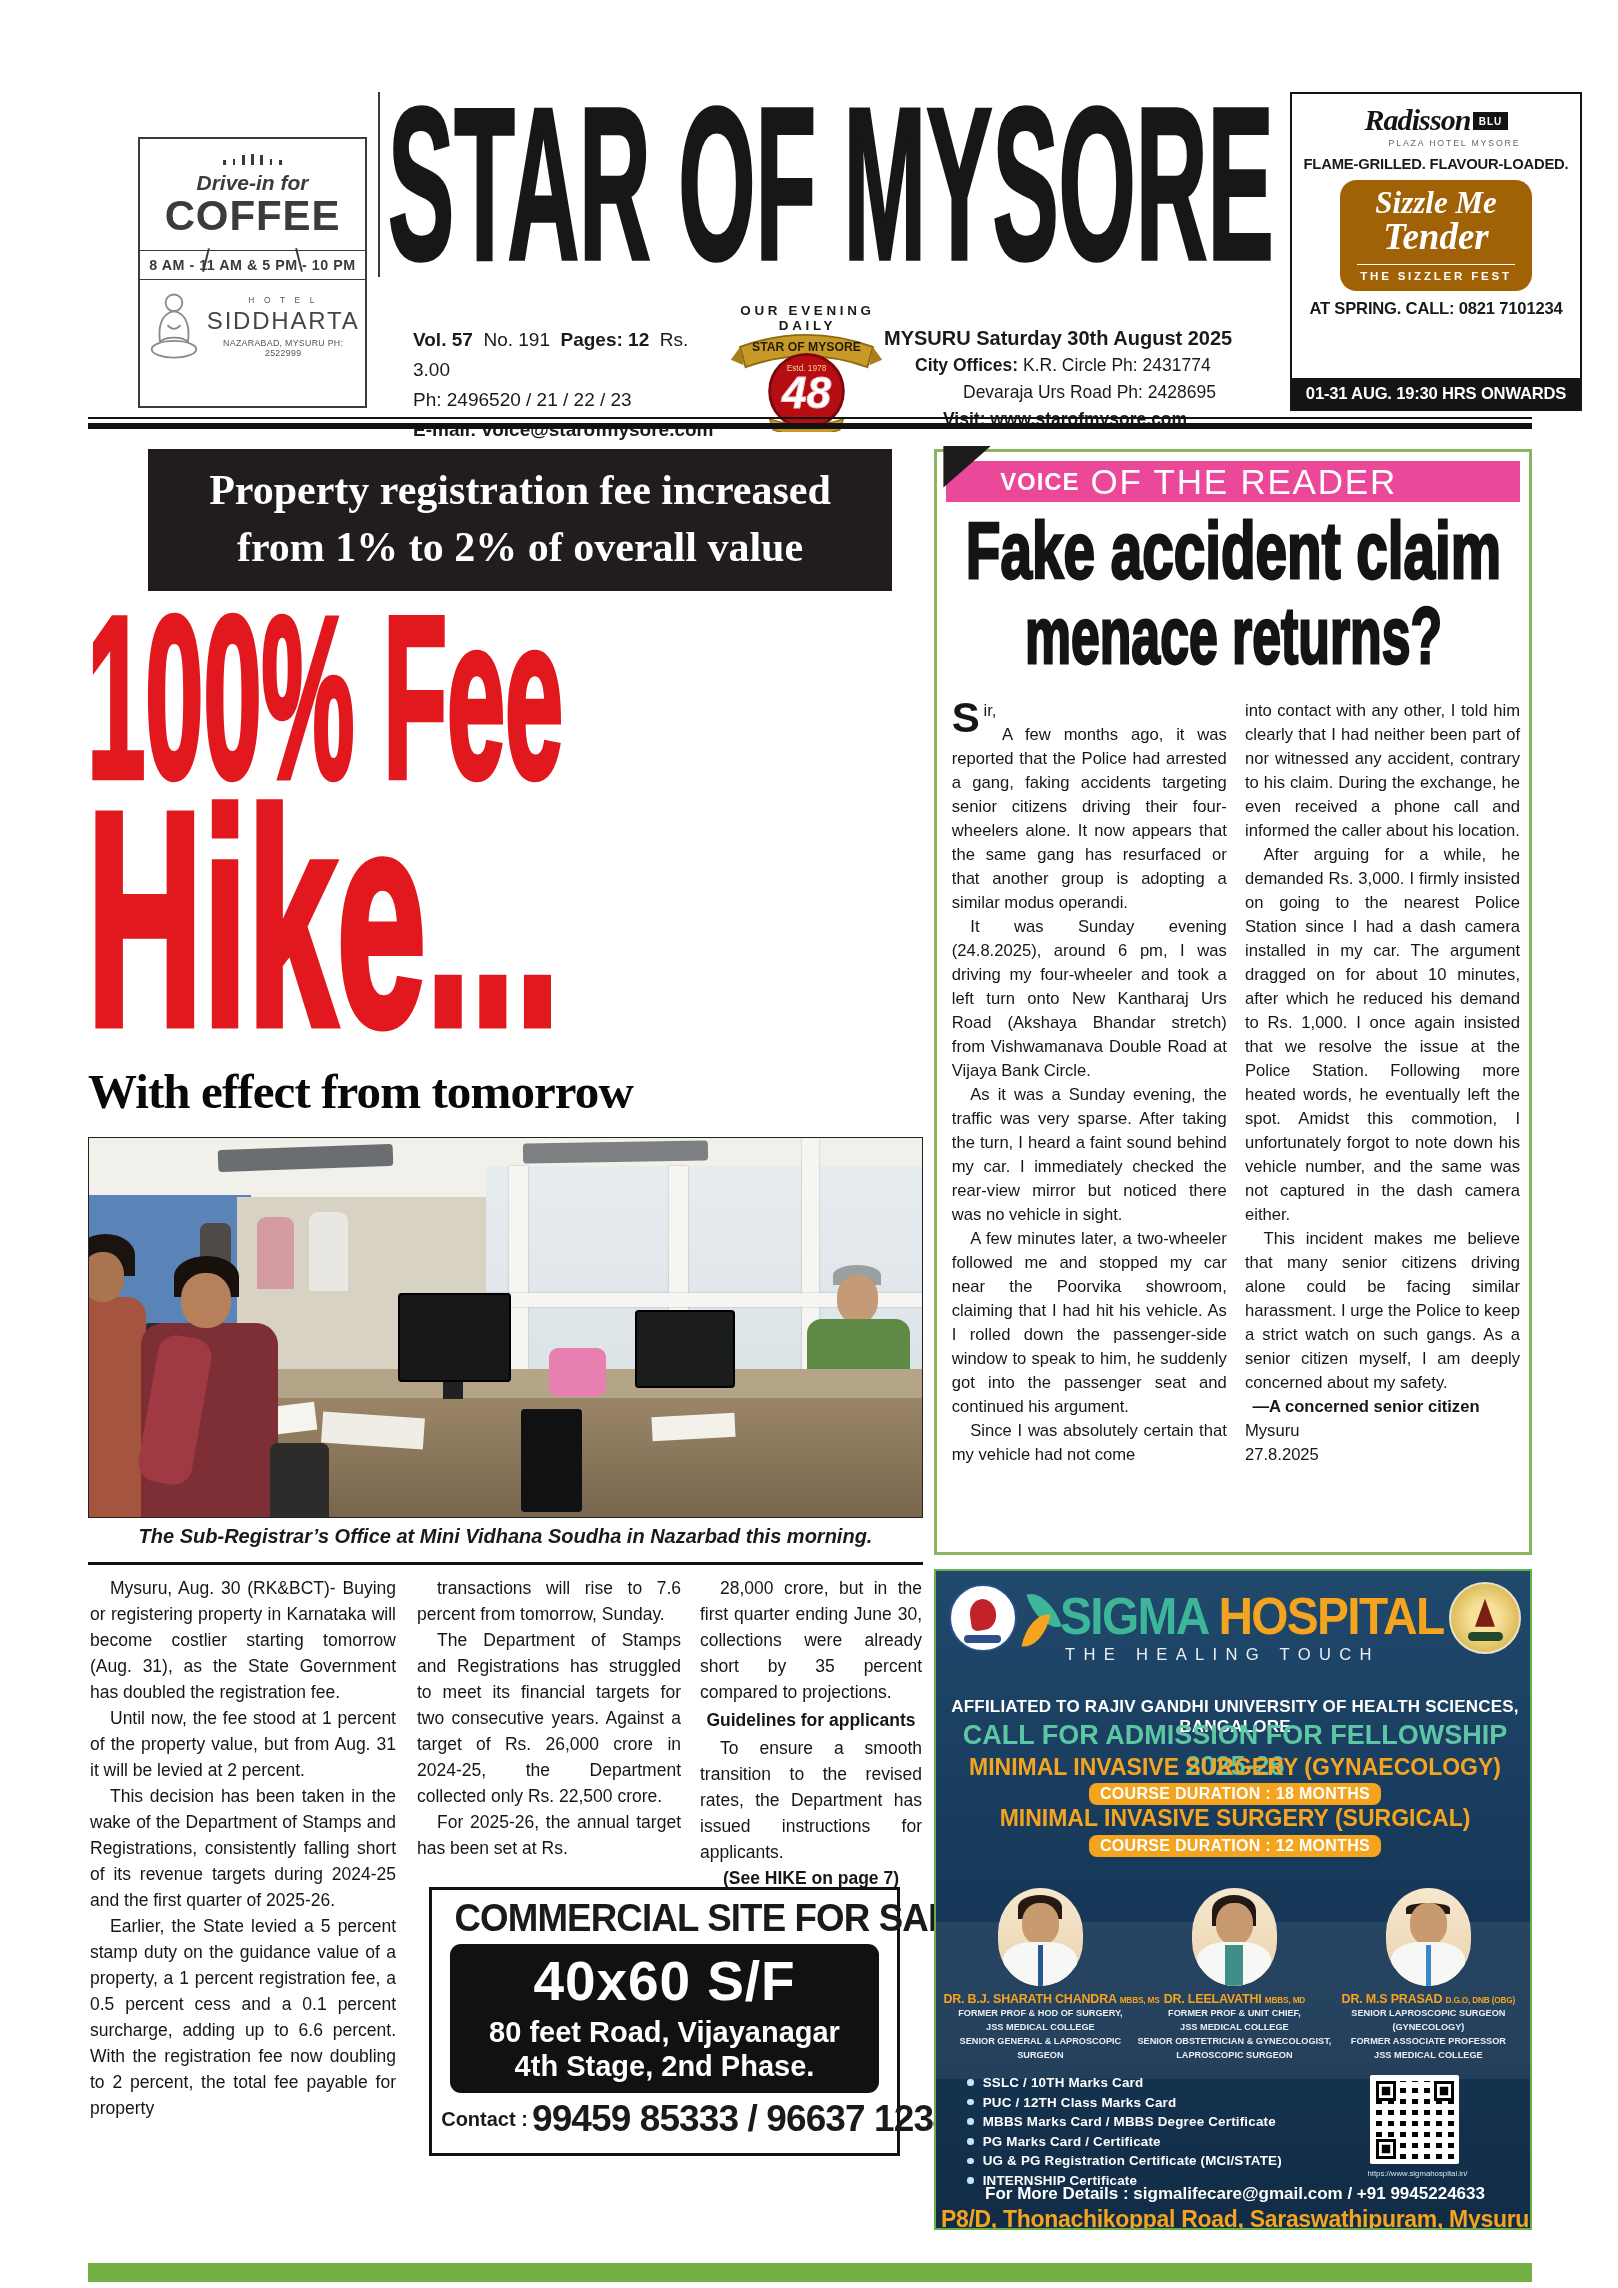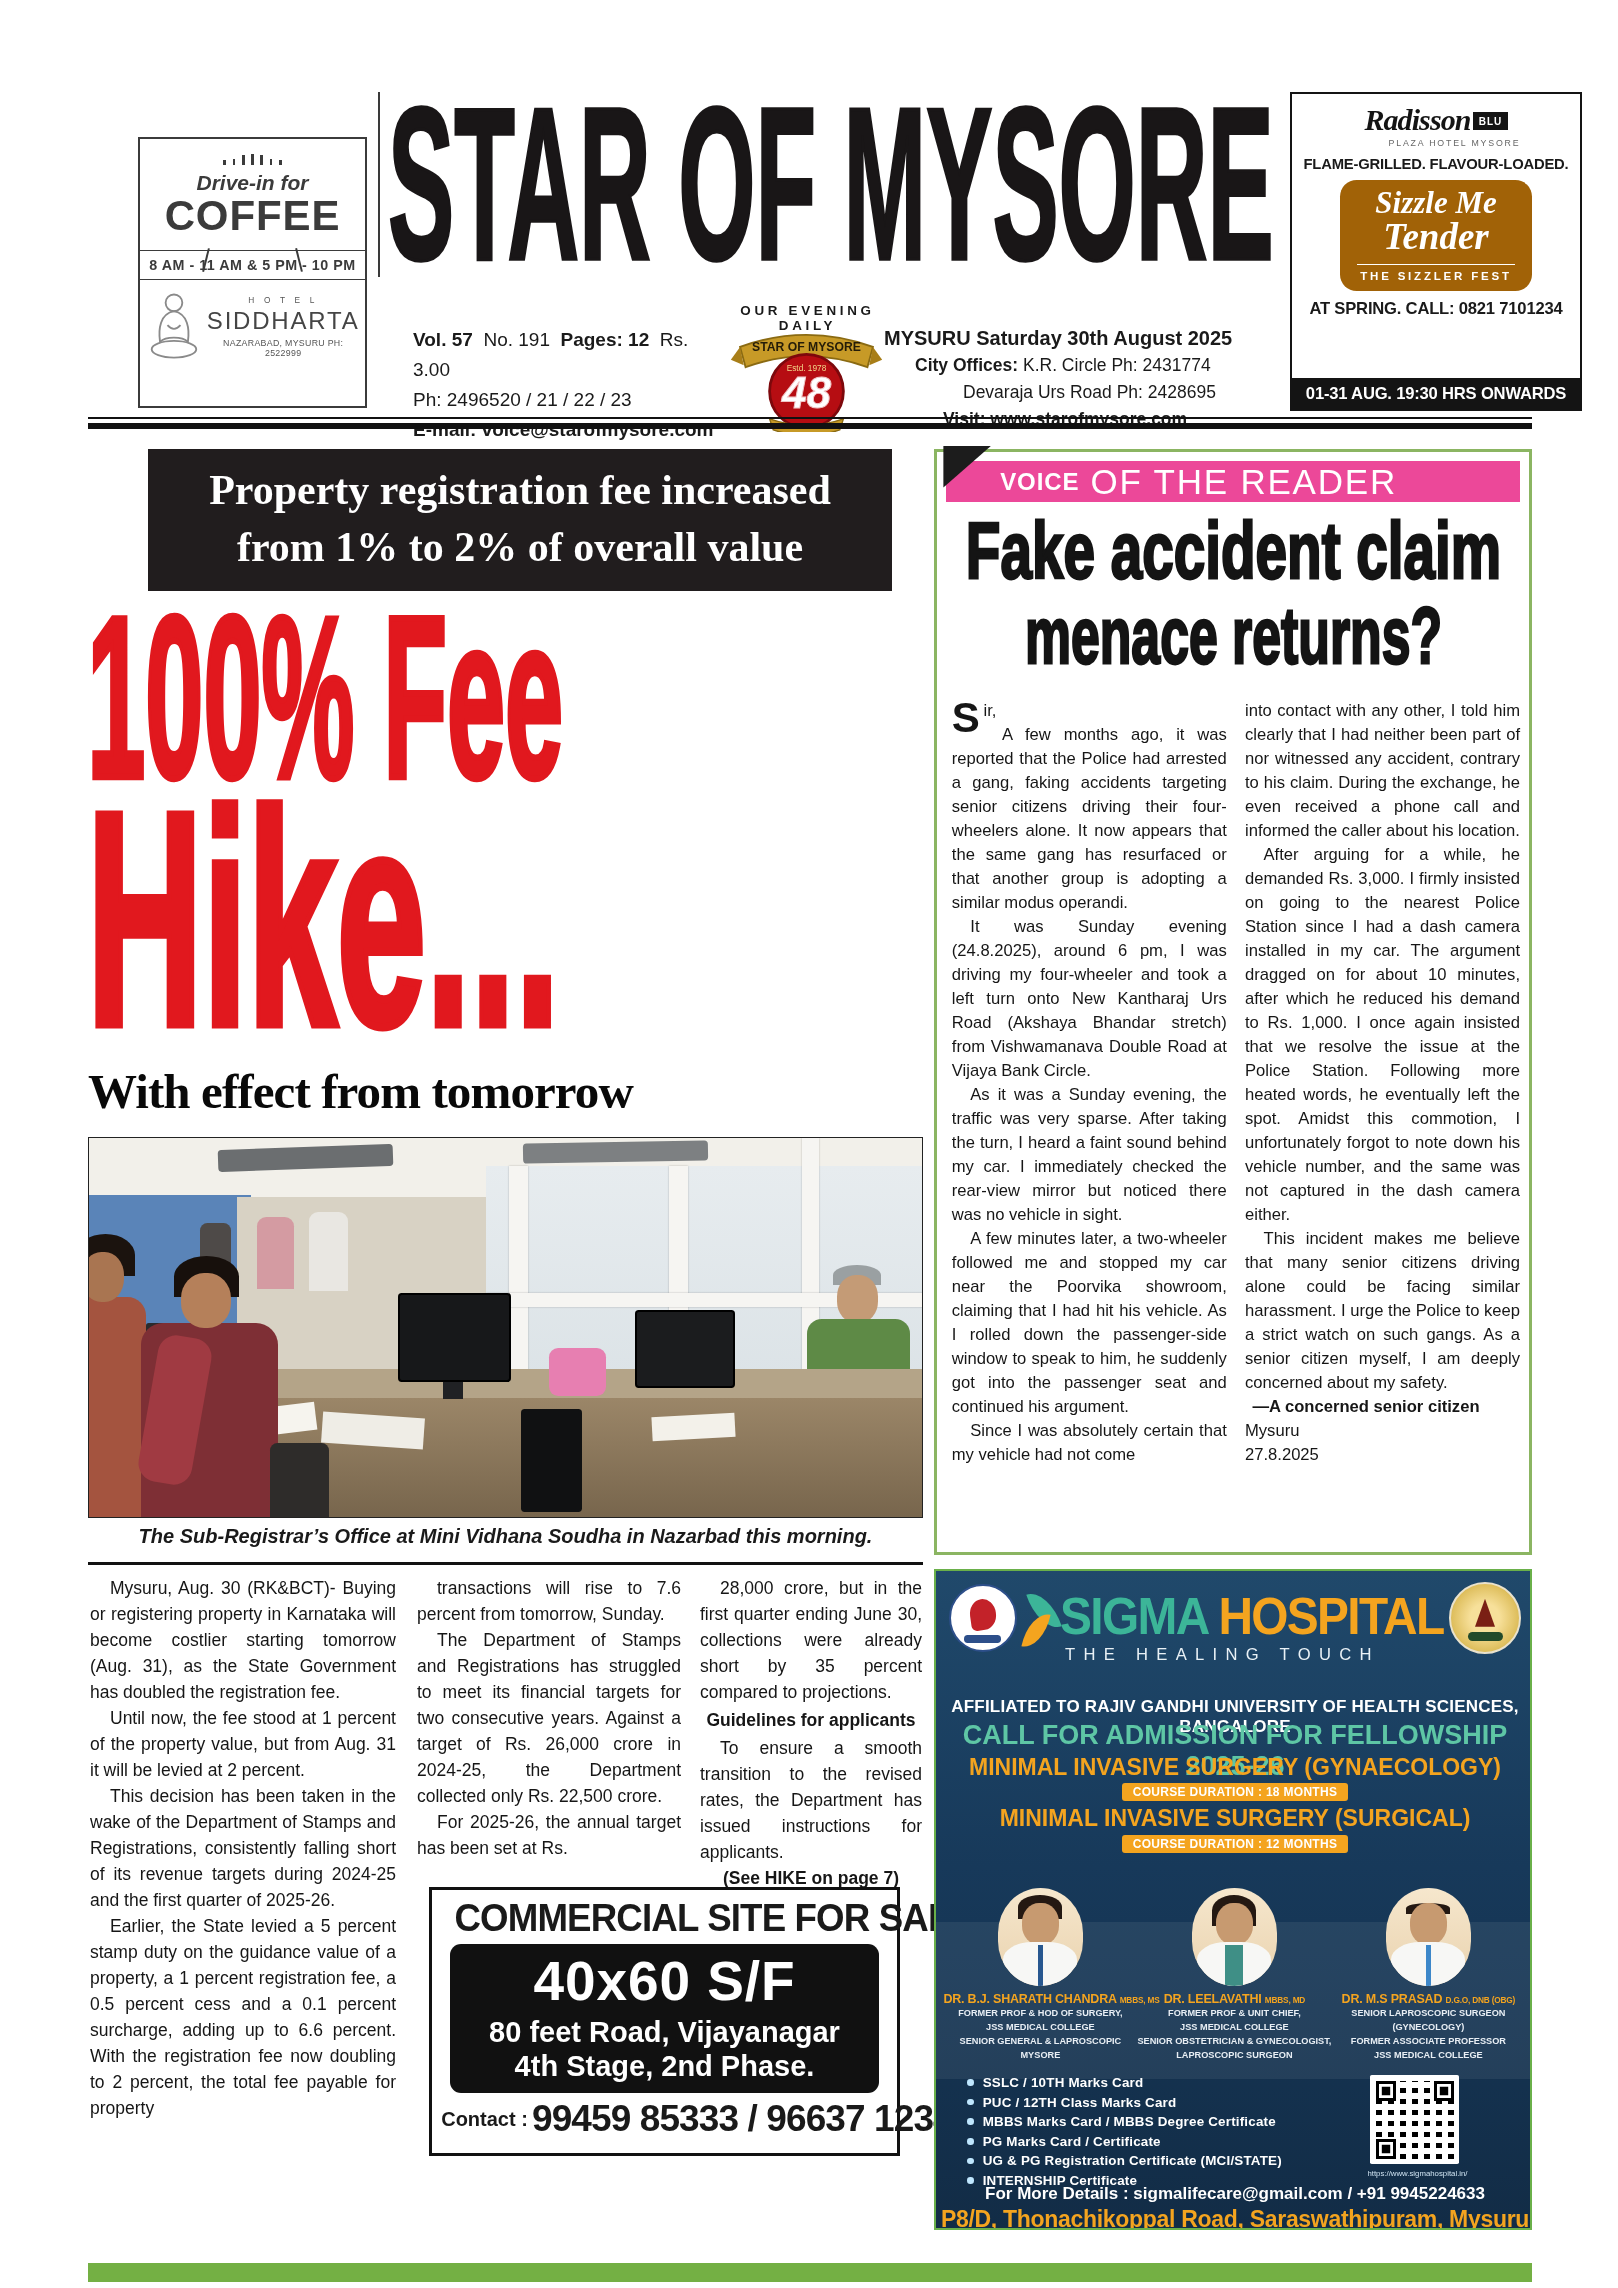--- a/index.html
+++ b/index.html
@@ -146,21 +146,21 @@
   .sg-leaf2 { left:89px; top:41px; width:22px; height:37px; background:#f4a41f; border-radius:100% 0 100% 0; transform:rotate(12deg); }
   .sg-brand { left:124px; top:14.8px; width:388px; white-space:nowrap; font-weight:bold; font-size:52px; letter-spacing:-1.8px; transform:scaleX(.92); transform-origin:left; }
   .sg-brand .t1 { color:#3cb598; } .sg-brand .t2 { color:#f4a41f; }
   .sg-touch { left:129px; top:74px; width:369px; color:#e9f1f6; font-size:16.6px; letter-spacing:8.3px; }
   .sg-affil { left:0; top:126px; width:598px; text-align:center; color:#fff; font-weight:bold; font-size:17px; letter-spacing:0.2px; }
   .sg-call { left:0; top:149px; width:598px; text-align:center; color:#5ec6a5; font-weight:bold; font-size:27px; letter-spacing:0; }
   .sg-c1 { left:0; top:183px; width:598px; text-align:center; color:#f4a41f; font-weight:bold; font-size:23px; }
   .sg-p1 { left:0; top:212px; width:598px; text-align:center; }
   .sg-c2 { left:0; top:234px; width:598px; text-align:center; color:#f4a41f; font-weight:bold; font-size:23px; }
   .sg-p2 { left:0; top:264px; width:598px; text-align:center; }
-  .pill { display:inline-block; background:#f4a41f; color:#fff; font-weight:bold; font-size:12px; padding:1.8px 11px; border-radius:3px; letter-spacing:0.3px; }
+  .pill { display:inline-block; background:#f4a41f; color:#fff; font-weight:bold; font-size:16px; padding:1.8px 11px; border-radius:8px; letter-spacing:0.3px; }
   .sg-lead { left:0; top:286px; width:598px; text-align:center; color:#fff; font-weight:bold; font-size:22px; letter-spacing:0.9px; }
   .sg-docs { left:7.4px; top:317px; width:583px; display:flex; }
   .doc { width:194px; text-align:center; }
   .doc-photo { position:relative; width:85px; height:98px; margin:0 auto; background:linear-gradient(#f6e7cd,#e9d2ae); border-radius:50% / 46%; overflow:hidden; }
   .doc-photo .hair { position:absolute; left:20px; top:7.4px; width:44px; height:24px; background:#241812; border-radius:50% 50% 0 0; }
   .doc-photo .face { position:absolute; left:24px; top:14.8px; width:37px; height:42px; background:#c79a70; border-radius:46%; }
   .doc-photo .coat { position:absolute; left:5.5px; top:54px; width:74px; height:44px; background:#f7f7f5; border-radius:40% 40% 0 0; }
   .doc-photo .inner { position:absolute; left:33px; top:57px; width:18.5px; height:41px; background:#3f8f86; }
   .doc-photo .tie { position:absolute; left:40px; top:57px; width:5.5px; height:41px; background:#27578f; }
   .doc-name { margin-top:5.5px; color:#f4a41f; font-weight:bold; font-size:12.5px; letter-spacing:-0.2px; white-space:nowrap; }
@@ -412,21 +412,21 @@
           <span class="hair"></span>
           <span class="face"></span>
           <span class="coat"></span>
           <span class="tie"></span>
         </div>
       <div class="doc-name"><span>DR. B.J. SHARATH CHANDRA </span><span class="cred">MBBS, MS</span></div>
       <div class="doc-lines">
         <div>FORMER PROF &amp; HOD OF SURGERY,</div>
         <div>JSS MEDICAL COLLEGE</div>
         <div>SENIOR GENERAL &amp; LAPROSCOPIC</div>
-        <div>MYSORE</div>
+        <div>SURGEON</div>
       </div>
     </div>
     <div class="doc">
       <div class="doc-photo">
           <span class="hair" style="height:31px;"></span>
           <span class="face"></span>
           <span class="coat"></span>
           <span class="inner"></span>
         </div>
       <div class="doc-name"><span>DR. LEELAVATHI </span><span class="cred">MBBS, MD</span></div>

